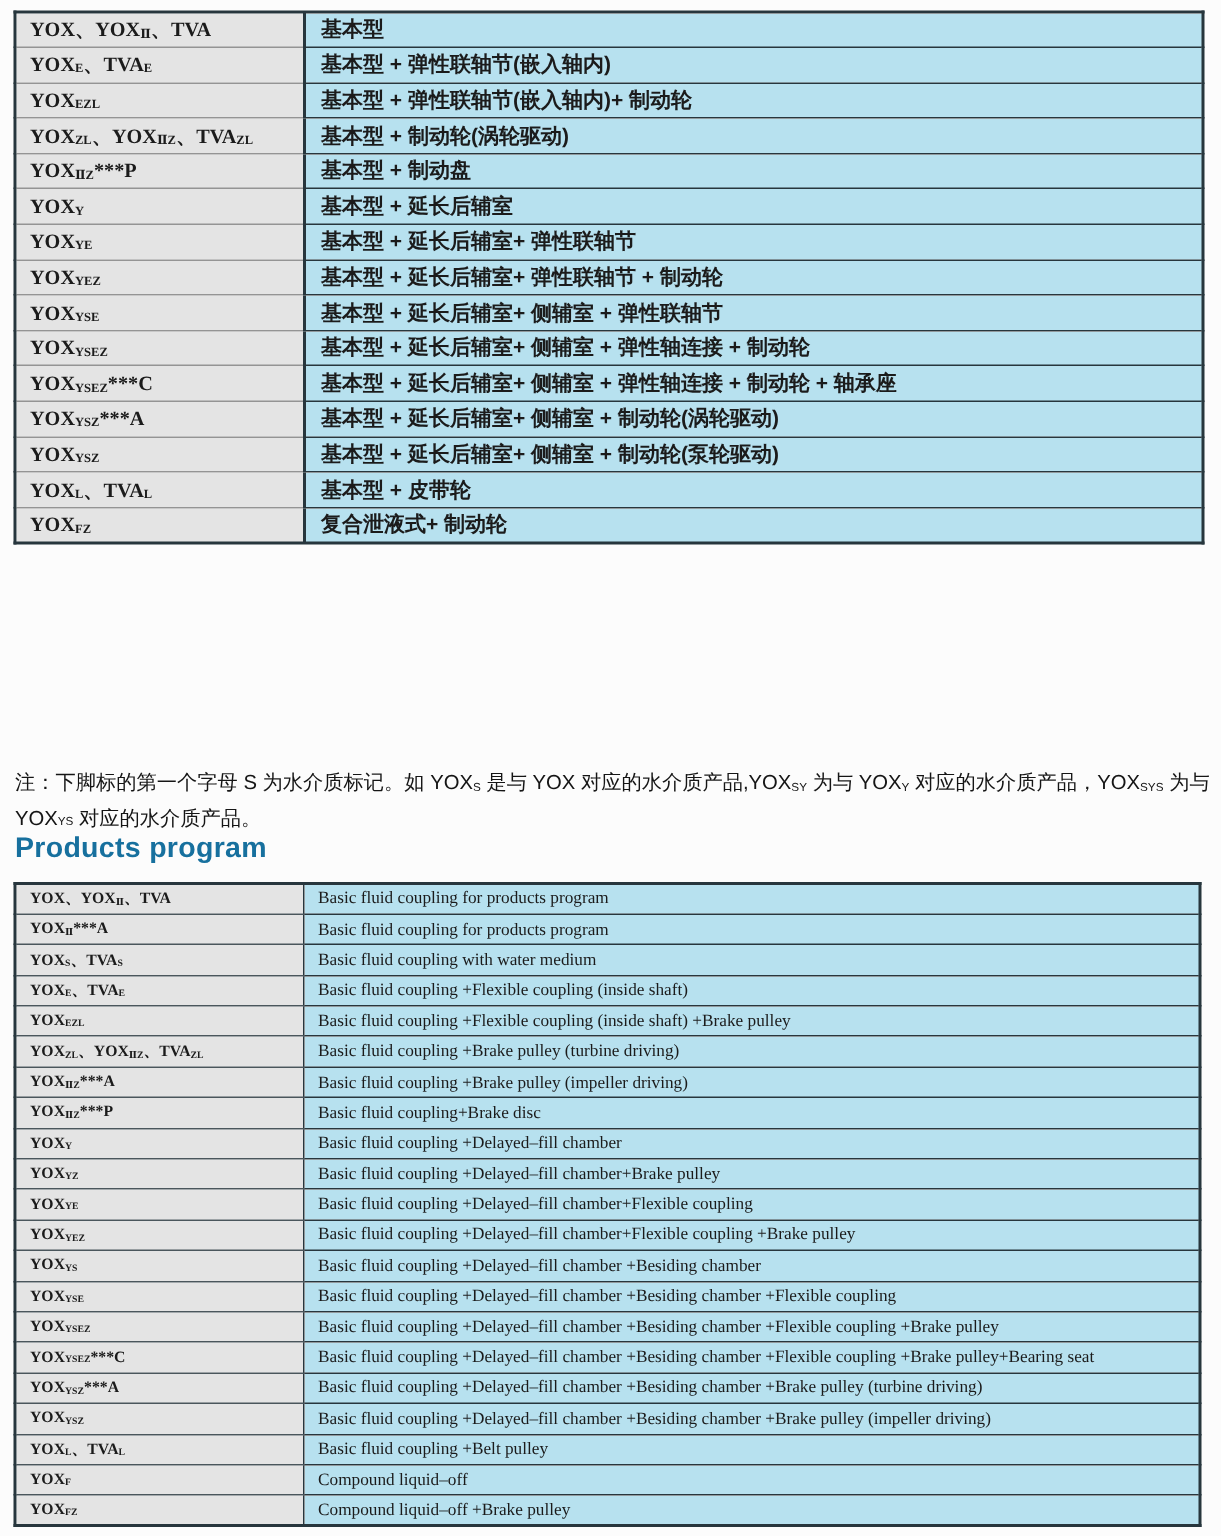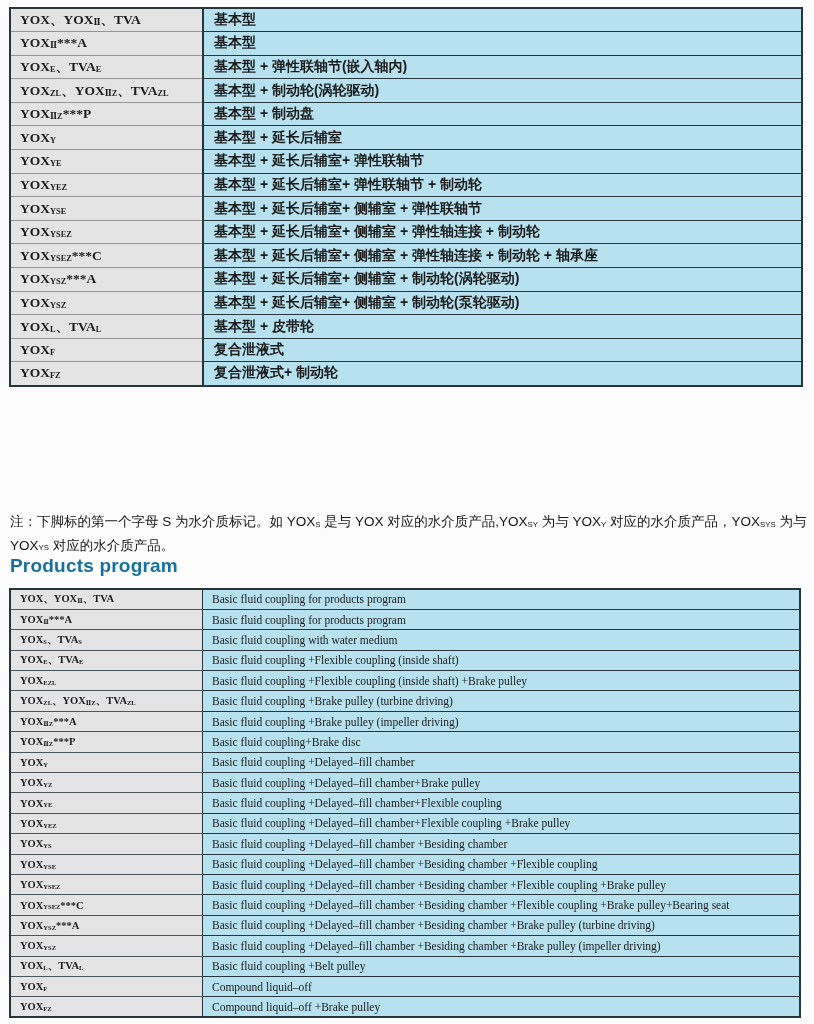--- a/index.html
+++ b/index.html
@@ -87,28 +87,28 @@
 
 <div class="page">
 
   <table class="cn-table">
     <tbody id="cn-body">
         <tr>
           <td class="model">YOX、YOX<sub>Ⅱ</sub>、TVA</td>
           <td class="desc">基本型</td>
         </tr>
         <tr>
-          <td class="model">YOX<sub>Ⅱ</sub>***A</td>
-          <td class="desc">基本型</td>
-        </tr>
-        <tr>
           <td class="model">YOX<sub>E</sub>、TVA<sub>E</sub></td>
           <td class="desc">基本型 + 弹性联轴节(嵌入轴内)</td>
         </tr>
         <tr>
+          <td class="model">YOX<sub>EZL</sub></td>
+          <td class="desc">基本型 + 弹性联轴节(嵌入轴内)+ 制动轮</td>
+        </tr>
+        <tr>
           <td class="model">YOX<sub>ZL</sub>、YOX<sub>ⅡZ</sub>、TVA<sub>ZL</sub></td>
           <td class="desc">基本型 + 制动轮(涡轮驱动)</td>
         </tr>
         <tr>
           <td class="model">YOX<sub>ⅡZ</sub>***P</td>
           <td class="desc">基本型 + 制动盘</td>
         </tr>
         <tr>
           <td class="model">YOX<sub>Y</sub></td>
           <td class="desc">基本型 + 延长后辅室</td>
@@ -139,24 +139,20 @@
         </tr>
         <tr>
           <td class="model">YOX<sub>YSZ</sub></td>
           <td class="desc">基本型 + 延长后辅室+ 侧辅室 + 制动轮(泵轮驱动)</td>
         </tr>
         <tr>
           <td class="model">YOX<sub>L</sub>、TVA<sub>L</sub></td>
           <td class="desc">基本型 + 皮带轮</td>
         </tr>
         <tr>
-          <td class="model">YOX<sub>F</sub></td>
-          <td class="desc">复合泄液式</td>
-        </tr>
-        <tr>
           <td class="model">YOX<sub>FZ</sub></td>
           <td class="desc">复合泄液式+ 制动轮</td>
         </tr>
       </tbody>
   </table>
 
   <p class="note">注：下脚标的第一个字母 S 为水介质标记。如 YOX<sub>S</sub> 是与 YOX 对应的水介质产品,YOX<sub>SY</sub> 为与 YOX<sub>Y</sub> 对应的水介质产品，YOX<sub>SYS</sub> 为与 YOX<sub>YS</sub> 对应的水介质产品。</p>
 
   <h2 class="section-heading">Products program</h2>
 

